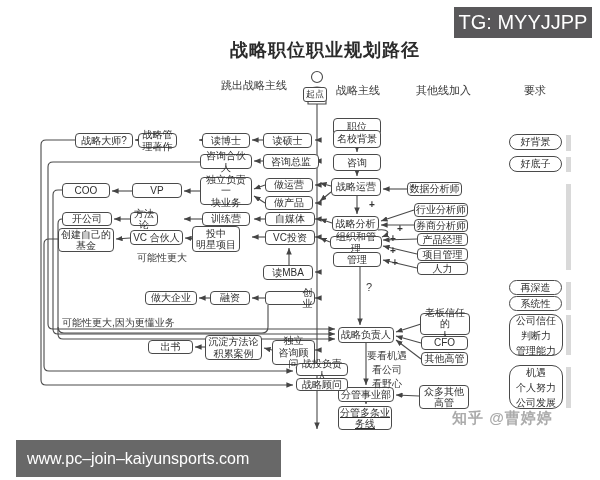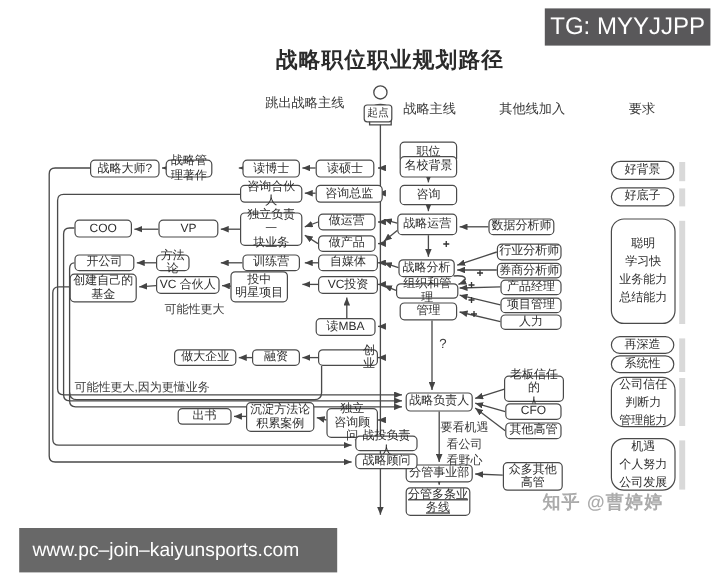--- a/index.html
+++ b/index.html
@@ -186,24 +186,20 @@
   <div class="nb" style="left:417px;top:262px;width:51px;height:13px;">人力</div>
   <div class="nb" style="left:420px;top:313px;width:50px;height:22px;">老板信任的
 人</div>
   <div class="nb" style="left:421px;top:336px;width:47px;height:14px;">CFO</div>
   <div class="nb" style="left:421px;top:352px;width:47px;height:14px;">其他高管</div>
   <div class="nb" style="left:419px;top:385px;width:50px;height:24px;">众多其他
 高管</div>
 
   <div class="nb rq" style="left:509px;top:134px;width:53px;height:16px;">好背景</div>
   <div class="nb rq" style="left:509px;top:156px;width:53px;height:16px;">好底子</div>
-  <div class="nb rq2" style="left:509px;top:182px;width:54px;height:88px;">聪明
-学习快
-业务能力
-总结能力</div>
   <div class="nb rq" style="left:509px;top:280px;width:53px;height:15px;">再深造</div>
   <div class="nb rq" style="left:509px;top:296px;width:53px;height:15px;">系统性</div>
   <div class="nb rq2" style="left:509px;top:314px;width:54px;height:42px;">公司信任
 判断力
 管理能力</div>
   <div class="nb rq2" style="left:509px;top:365px;width:54px;height:44px;">机遇
 个人努力
 公司发展</div>
   <div class="strip" style="top:135px;height:16px;"></div>
   <div class="strip" style="top:157px;height:15px;"></div>

